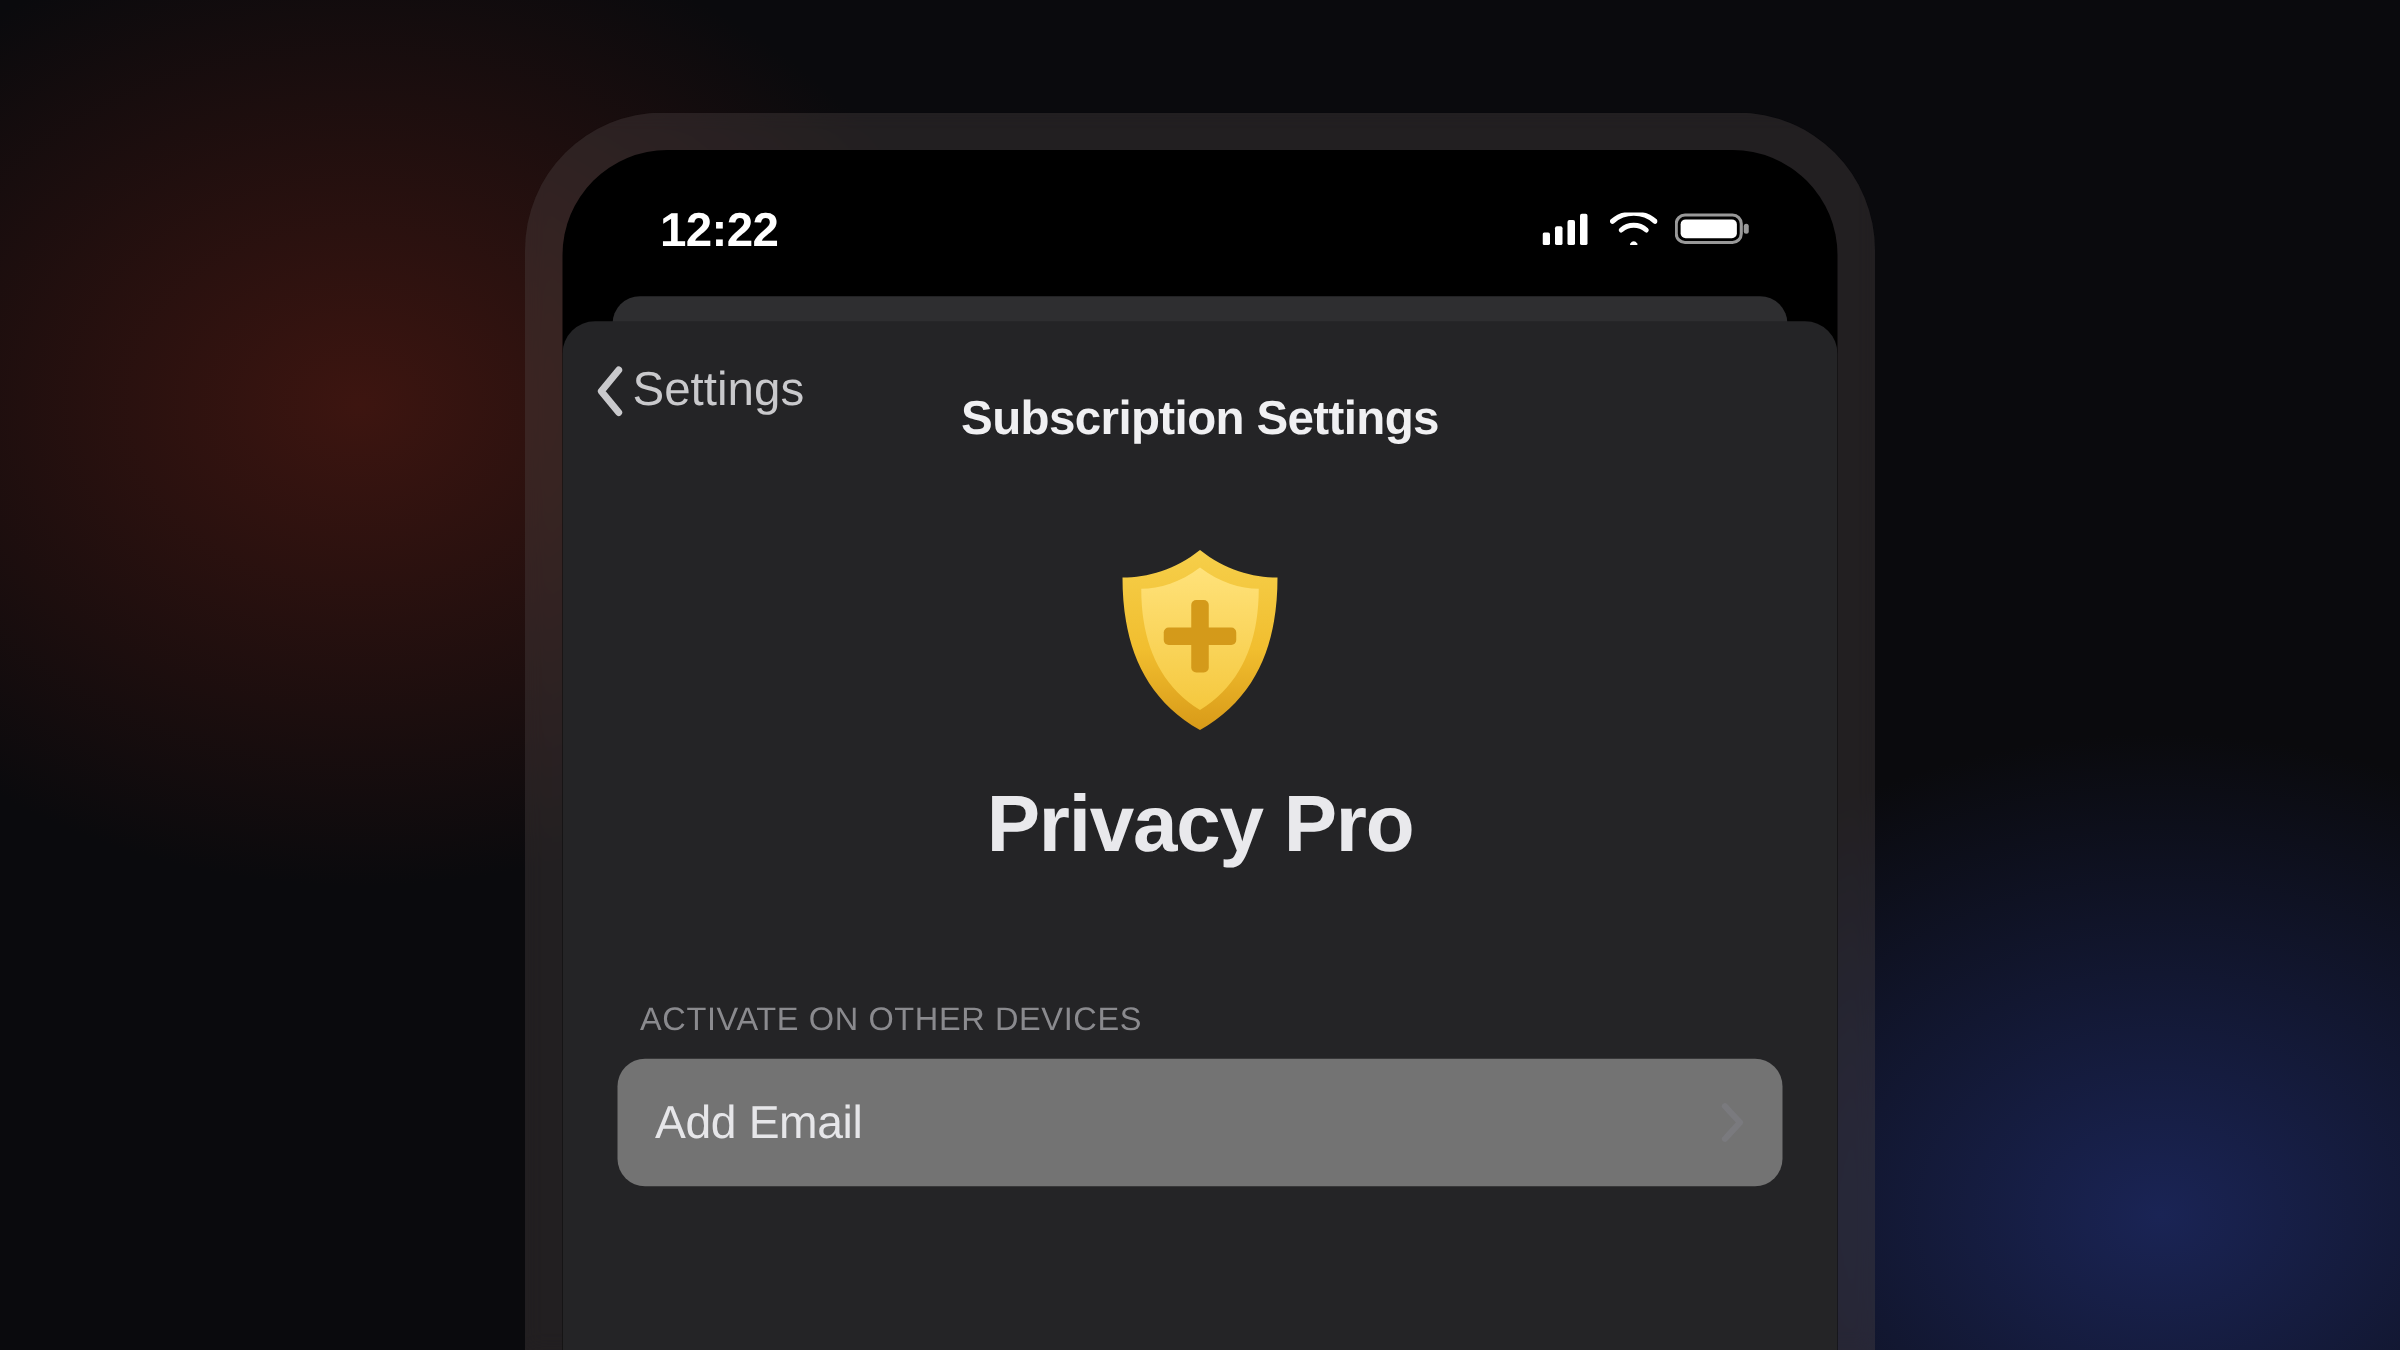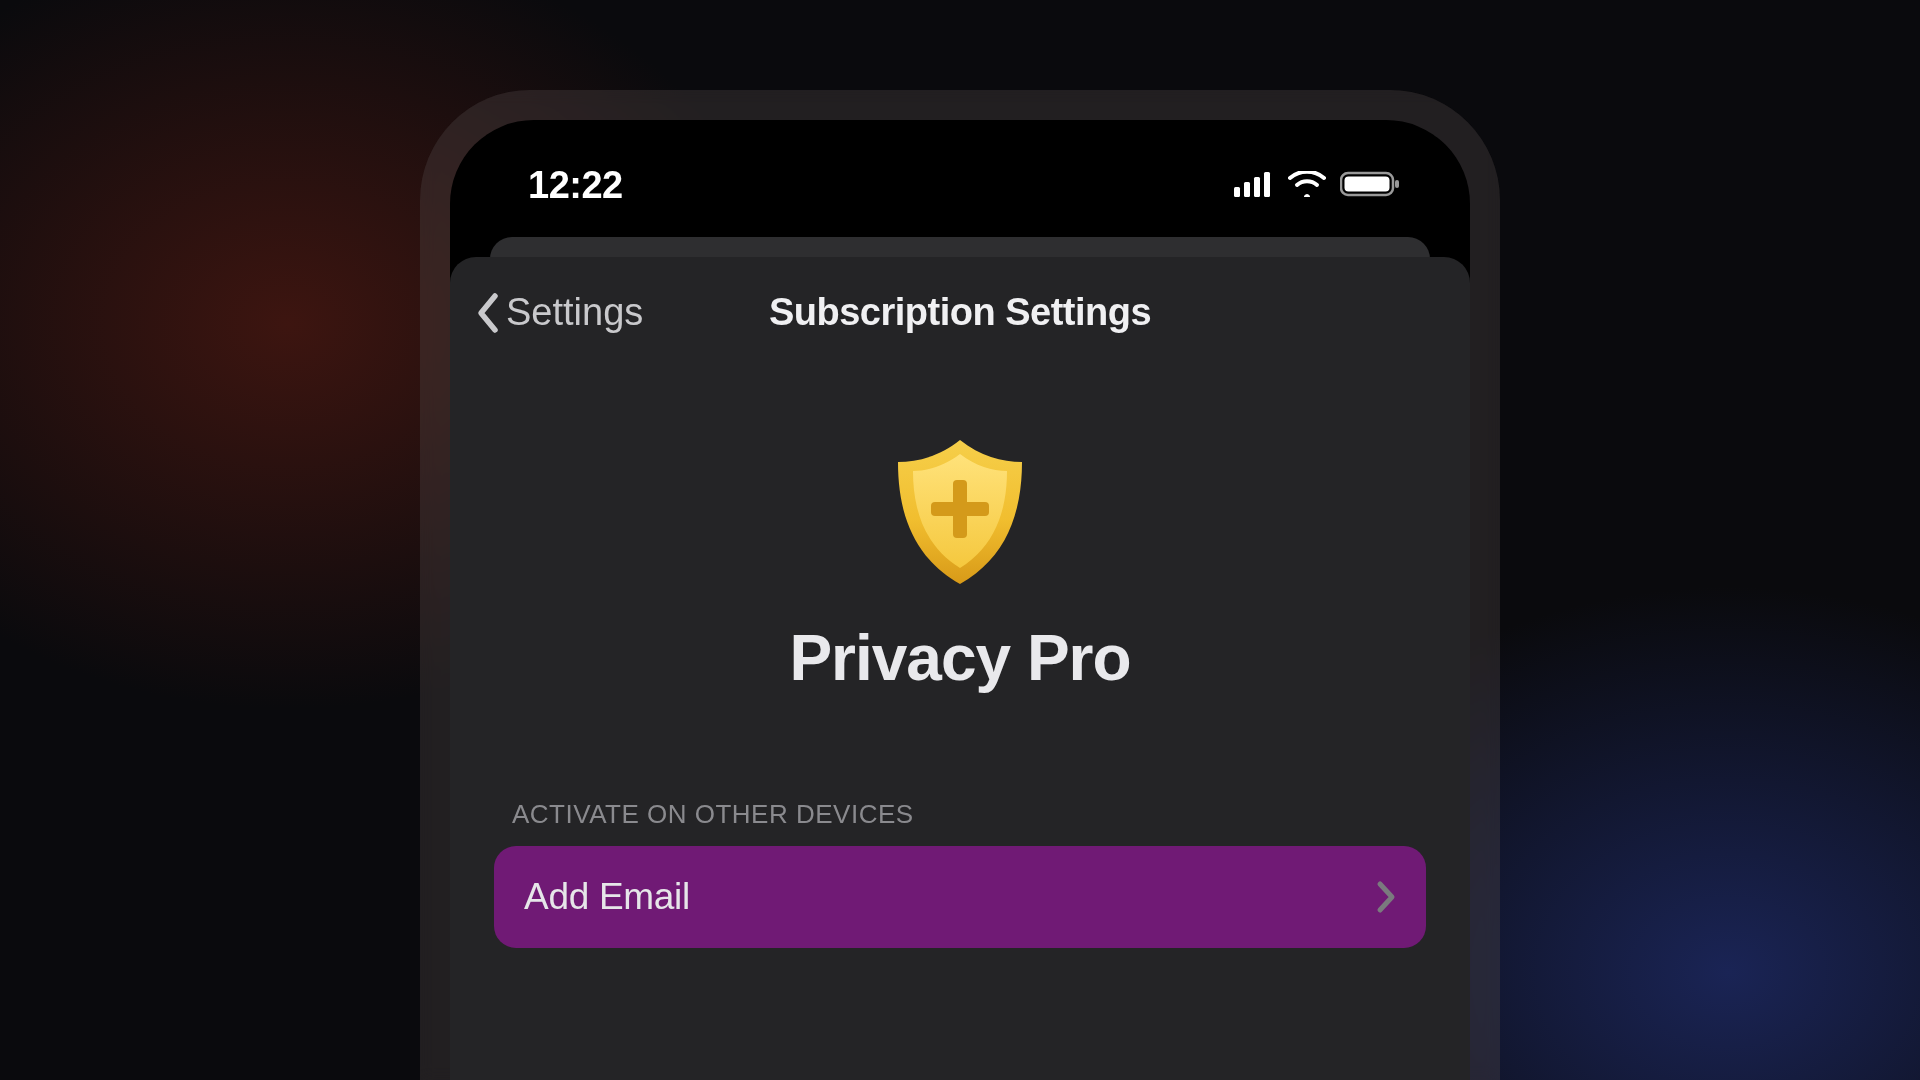--- a/index.html
+++ b/index.html
@@ -57,21 +57,21 @@
   .modal-card {
     margin: 0 0px;
     background: #242426;
     border-radius: 26px 26px 0 0;
     min-height: 880px;
     position: relative;
     top: -2px;
   }
   .nav-bar {
     display: flex;
-    align-items: flex-end;
+    align-items: flex-start;
     padding: 34px 24px 12px 24px;
     position: relative;
   }
   .back-btn {
     display: flex;
     align-items: center;
     gap: 4px;
     color: #c9c9cc;
     font-size: 38px;
     font-weight: 400;
@@ -107,21 +107,21 @@
   }
   .section-header {
     color: #8a8a8e;
     font-size: 26px;
     font-weight: 400;
     letter-spacing: 0.5px;
     padding: 74px 62px 16px 62px;
   }
   .list-row {
     margin: 0 44px;
-    background: #701a75;
+    background: #737373;
     border-radius: 22px;
     padding: 30px 30px 30px 30px;
     display: flex;
     align-items: center;
     justify-content: space-between;
     cursor: pointer;
   }
   .row-label {
     color: #e6e6e9;
     font-size: 37px;

